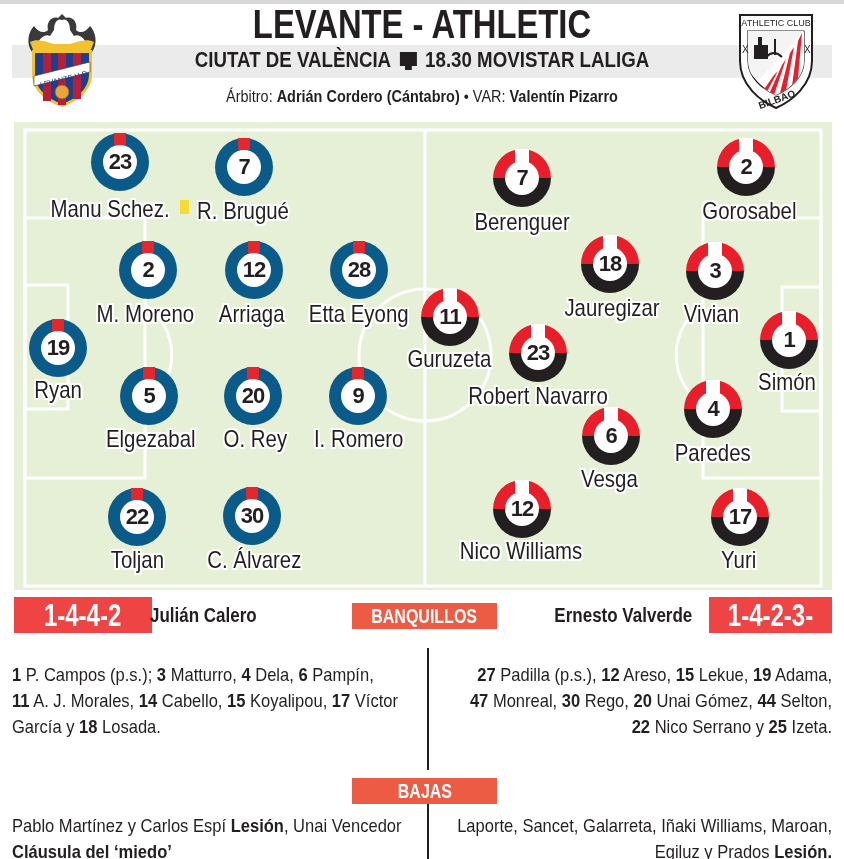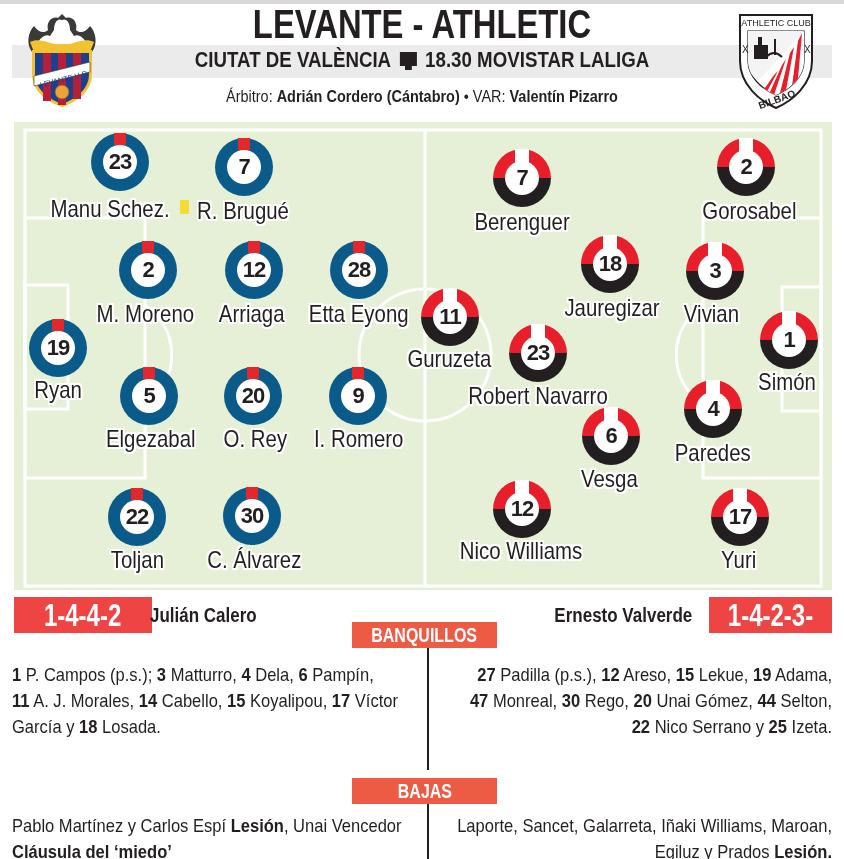--- a/index.html
+++ b/index.html
@@ -261,21 +261,21 @@
       <div class="num">17</div>
     </div>
 </div>
 <div class="pname" style="left:718px;top:546px">Yuri</div>
 
 <div class="formation" style="left:14px;width:138px"><span>1-4-4-2</span></div>
 <div class="coach" style="left:150px;transform-origin:left">Julián Calero</div>
 <div class="coach" style="right:152px;transform-origin:right">Ernesto Valverde</div>
 <div class="formation" style="left:709px;width:123px"><span>1-4-2-3-1</span></div>
 
-<div class="section-label" style="top:622px"><span>BANQUILLOS</span></div>
+<div class="section-label" style="top:603px"><span>BANQUILLOS</span></div>
 <div class="divider" style="top:648px;height:122px"></div>
 
 <div class="bench bench-left">
   <b>1</b><span> P. Campos (p.s.); </span><b>3</b><span> Matturro, </span><b>4</b><span> Dela, </span><b>6</b><span> Pampín, </span><br><b>11</b><span> A. J. Morales, </span><b>14</b><span> Cabello, </span><b>15</b><span> Koyalipou, </span><b>17</b><span> Víctor García y </span><b>18</b><span> Losada.</span>
 </div>
 <div class="bench bench-right">
   <b>27</b><span> Padilla (p.s.), </span><b>12</b><span> Areso, </span><b>15</b><span> Lekue, </span><b>19</b><span> Adama, </span><br><b>47</b><span> Monreal, </span><b>30</b><span> Rego, </span><b>20</b><span> Unai Gómez, </span><b>44</b><span> Selton, </span><br><b>22</b><span> Nico Serrano y </span><b>25</b><span> Izeta.</span>
 </div>
 
 <div class="section-label" style="top:778px"><span>BAJAS</span></div>

